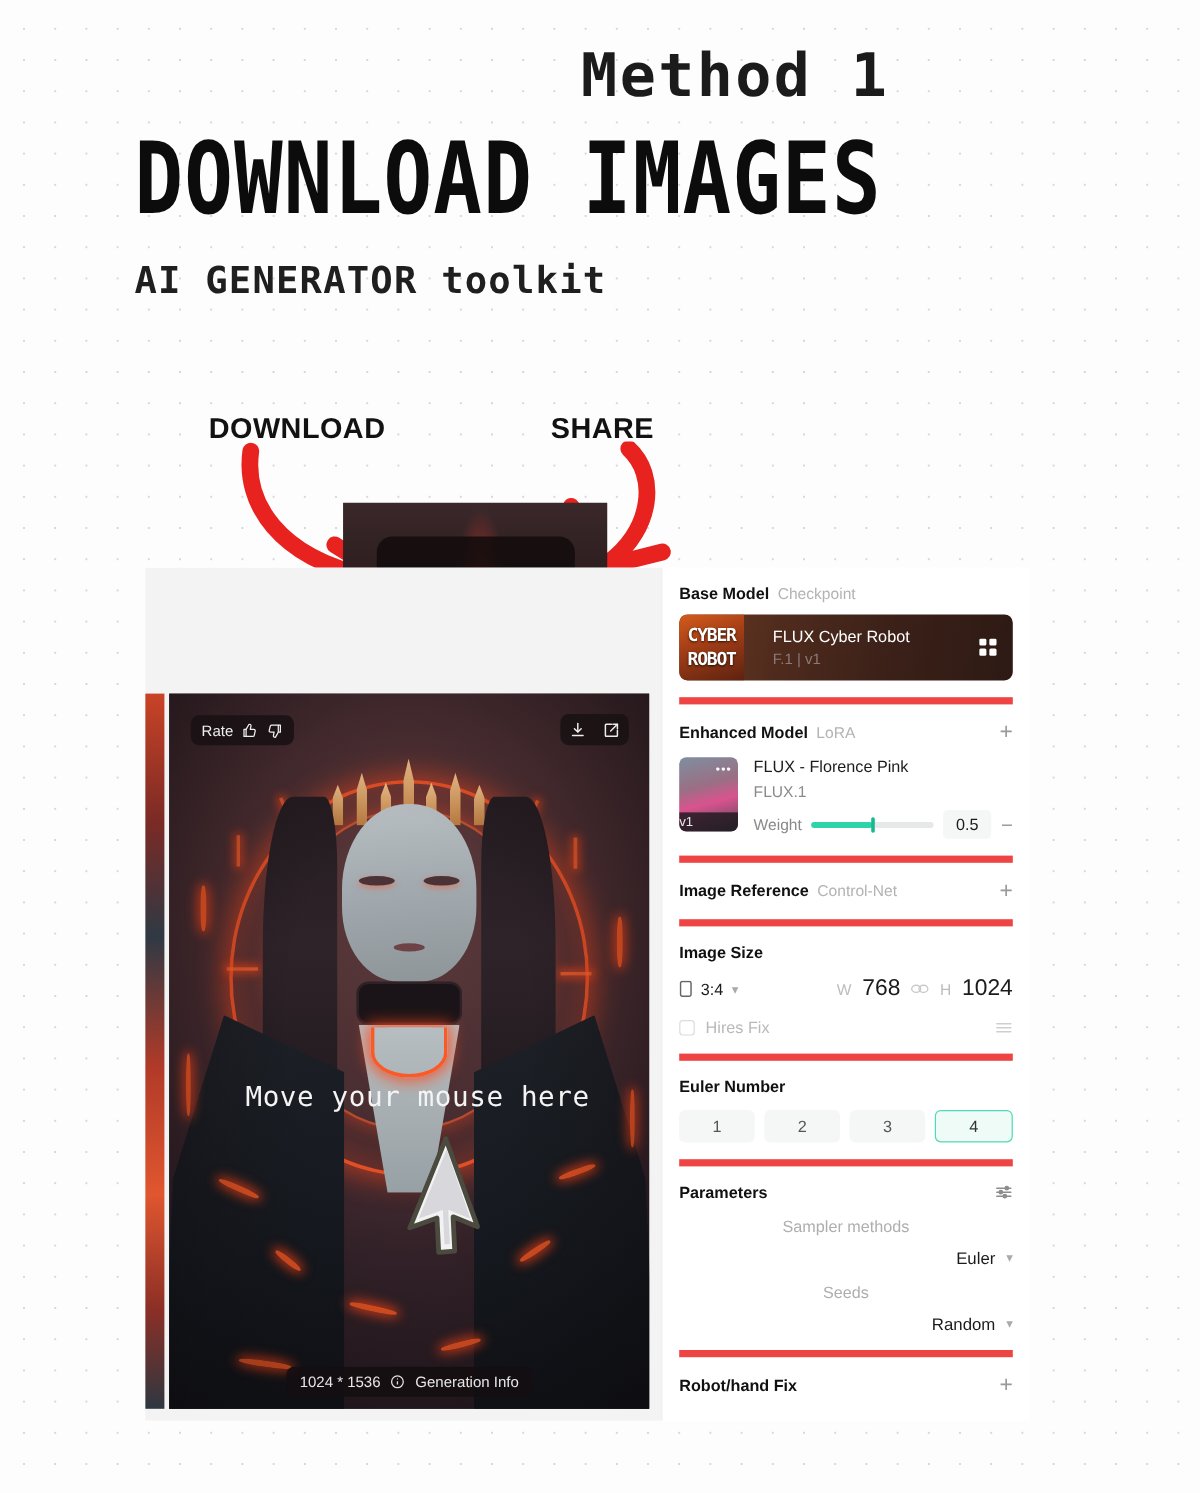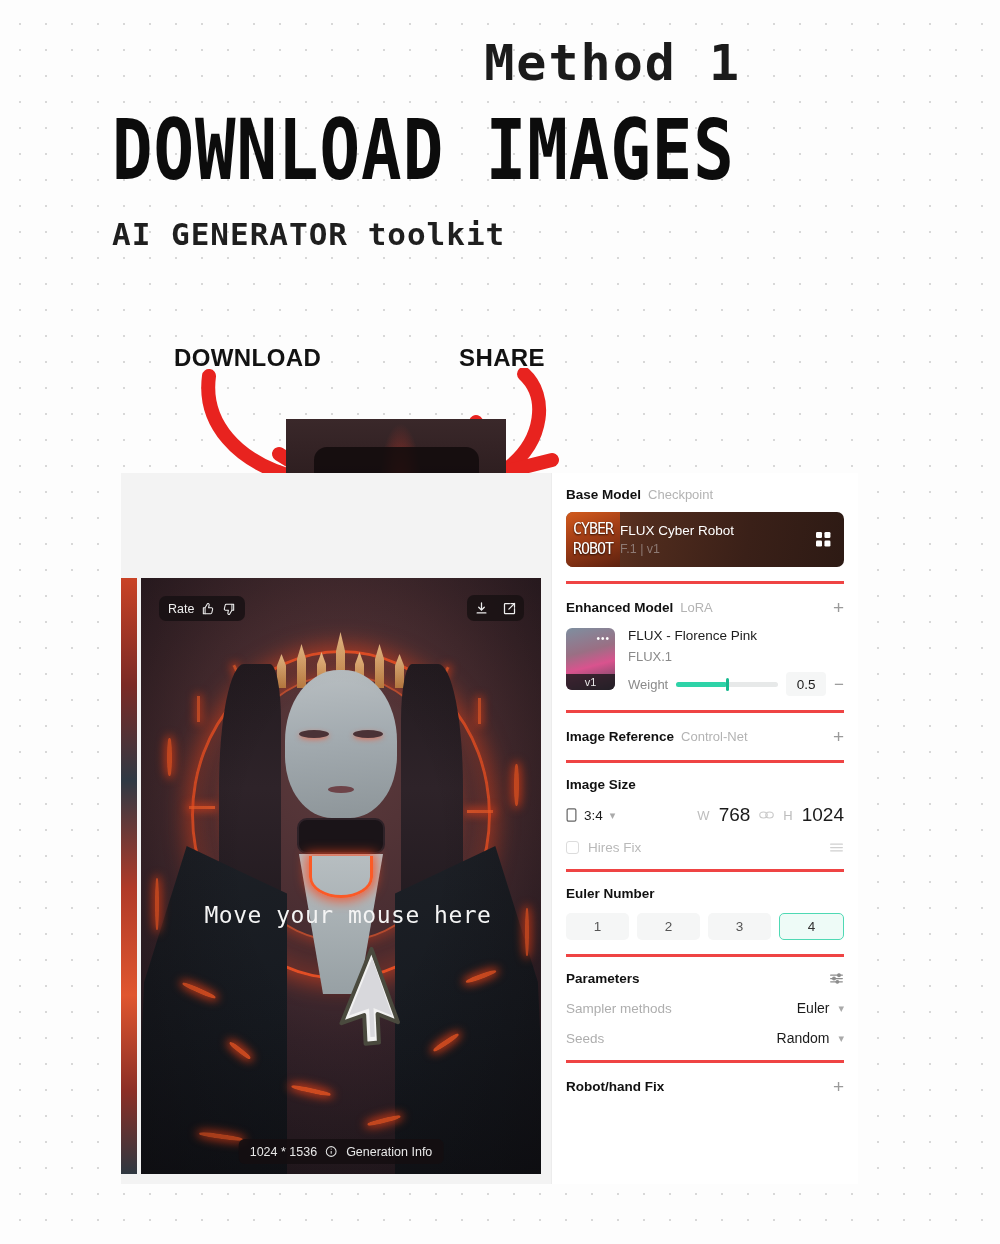--- a/index.html
+++ b/index.html
@@ -209,62 +209,62 @@
     color: #e7e7e7; font-size: 12.5px; white-space: nowrap;
   }
 
   
   .panel {
     width: 307px; height: 100%;
     background: #fff; border-left: 1px solid #ececec;
     padding: 0 14px;
     color: #1a1a1a; font-size: 13px;
   }
-  .sec { padding: 14px 0; border-bottom: 3px solid #ef4444; }
+  .sec { padding: 14px 0; border-bottom: 6px solid #ef4444; }
   .sec:last-child { border-bottom: none; }
   .sec-head { display: flex; align-items: center; gap: 7px; }
   .sec-title { font-weight: 700; font-size: 13.5px; color: #111; }
   .sec-sub { color: #b3b3b3; font-size: 13px; }
   .sec-plus { margin-left: auto; color: #9a9a9a; font-size: 19px; line-height: 1; cursor: default; }
 
   .base-card {
     margin-top: 10px; height: 55px; border-radius: 7px; overflow: hidden;
     position: relative;
     background: linear-gradient(100deg,#6e3a23 0%, #4f2b1d 30%, #3a2018 65%, #2d1a14 100%);
     display: flex; align-items: center;
   }
   .base-thumb {
     width: 54px; height: 100%;
     background: linear-gradient(160deg,#d35b1d 0%, #a63f16 40%, #5d2210 100%);
     position: relative; flex: none;
   }
   .base-thumb span {
     position: absolute; left: 3px; right: 3px; color: #fff;
     font-family: "DejaVu Sans Mono", monospace;
-    font-weight: 400; font-size: 15px; letter-spacing: -1px; text-align: center;
+    font-weight: 700; font-size: 15px; letter-spacing: -1px; text-align: center;
     text-shadow: 0 1px 2px rgba(0,0,0,.8);
   }
   .base-thumb span.l1 { top: 8px; }
   .base-thumb span.l2 { top: 28px; }
-  .base-info { padding-left: 0; }
+  .base-info { padding-left: 24px; }
   .base-name { color: #fff; font-size: 13.5px; font-weight: 500; }
   .base-ver { color: #8d7a74; font-size: 12.5px; margin-top: 4px; }
   .base-grid { margin-left: auto; margin-right: 13px; display:block; }
 
   .lora-row { margin-top: 11px; display: flex; gap: 13px; }
   .lora-thumb {
     width: 49px; height: 62px; border-radius: 6px; flex: none;
     position: relative; overflow: hidden;
     background: linear-gradient(165deg,#7e8fa0 0%, #9a6f84 38%, #d9538e 60%, #4e4658 100%);
   }
   .lora-dots { position: absolute; right: 5px; top: 5px; color: #fff; font-size: 10px; letter-spacing: 1px; }
   .lora-ver {
     position: absolute; left: 0; right: 0; bottom: 0; height: 16px;
     background: rgba(25,22,26,.8); color: #e9e9e9;
-    font-size: 11px; text-align: center; line-height: 16px;
+    font-size: 11px; line-height: 16px;
   }
   .lora-name { font-size: 13.5px; color: #1c1c1c; }
   .lora-base { font-size: 13px; color: #8a8a8a; margin-top: 6px; }
   .lora-weight { display: flex; align-items: center; gap: 8px; margin-top: 8px; }
   .lora-weight > label { font-size: 13px; color: #8a8a8a; }
 
   .slider { position: relative; height: 5px; border-radius: 3px; background: #e7e9e9; flex: 1; }
   .slider .fill { position: absolute; left: 0; top: 0; bottom: 0; border-radius: 3px; background: #2ed3a8; }
   .slider .knob {
     position: absolute; top: -4px; width: 3px; height: 13px; border-radius: 2px;
@@ -289,21 +289,21 @@
   .hires-icon { margin-left: auto; color: #cfcfcf; }
 
   .num-row { display: flex; gap: 8px; margin-top: 12px; }
   .num-btn {
     flex: 1; height: 27px; border-radius: 5px; background: #f5f6f6;
     display: flex; align-items: center; justify-content: center;
     font-size: 13.5px; color: #555;
   }
   .num-btn.on { background: #eefbf7; border: 1px solid #4fd9b4; color: #333; }
 
-  .p-row { display: flex; align-items: center; margin-top: 14px; gap: 10px; }
+  .p-row { display: flex; align-items: center; margin-top: 14px; gap: 10px; flex-direction: column; }
   .p-lbl { color: #aeaeae; font-size: 13.5px; }
   .p-sel { margin-left: auto; display: flex; align-items: center; gap: 9px; font-size: 14px; color: #1b1b1b; }
   .p-sel .chev { color: #aaa; font-size: 11px; }
 </style>
 </head>
 <body>
 
 <div class="headline">
   <div class="hl-method">Method 1</div>
   <div class="hl-main">DOWNLOAD IMAGES</div>

